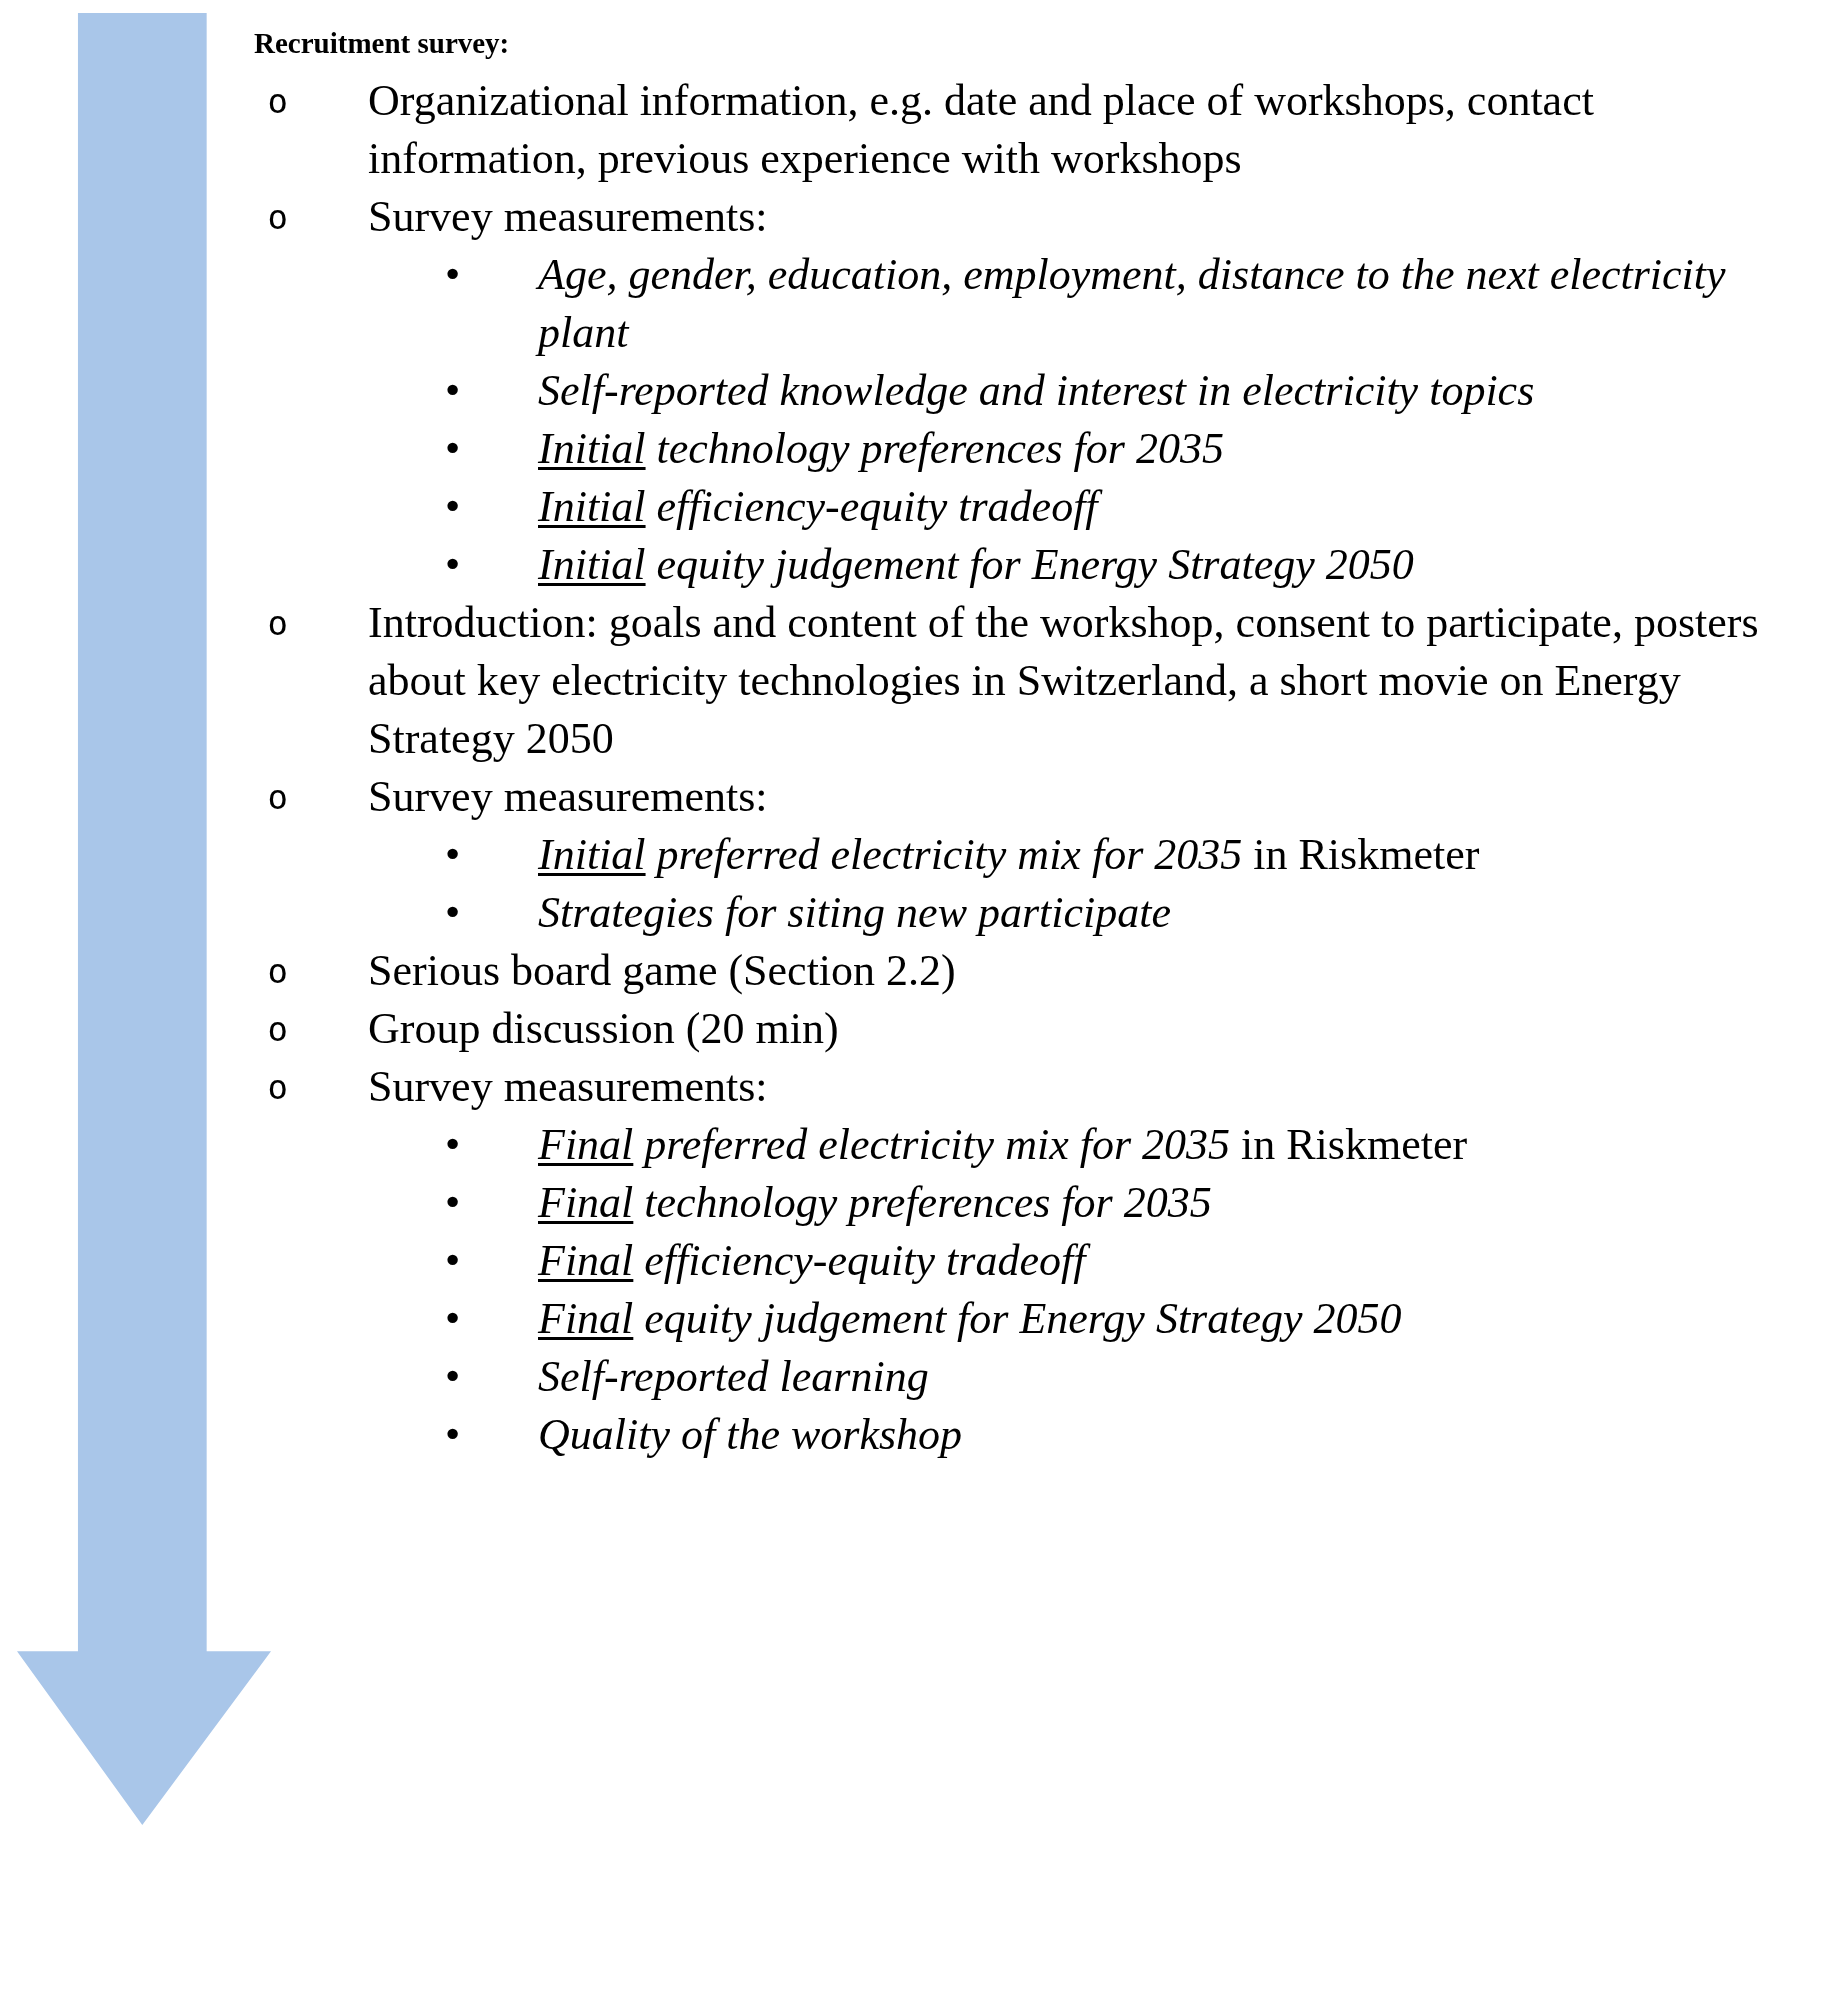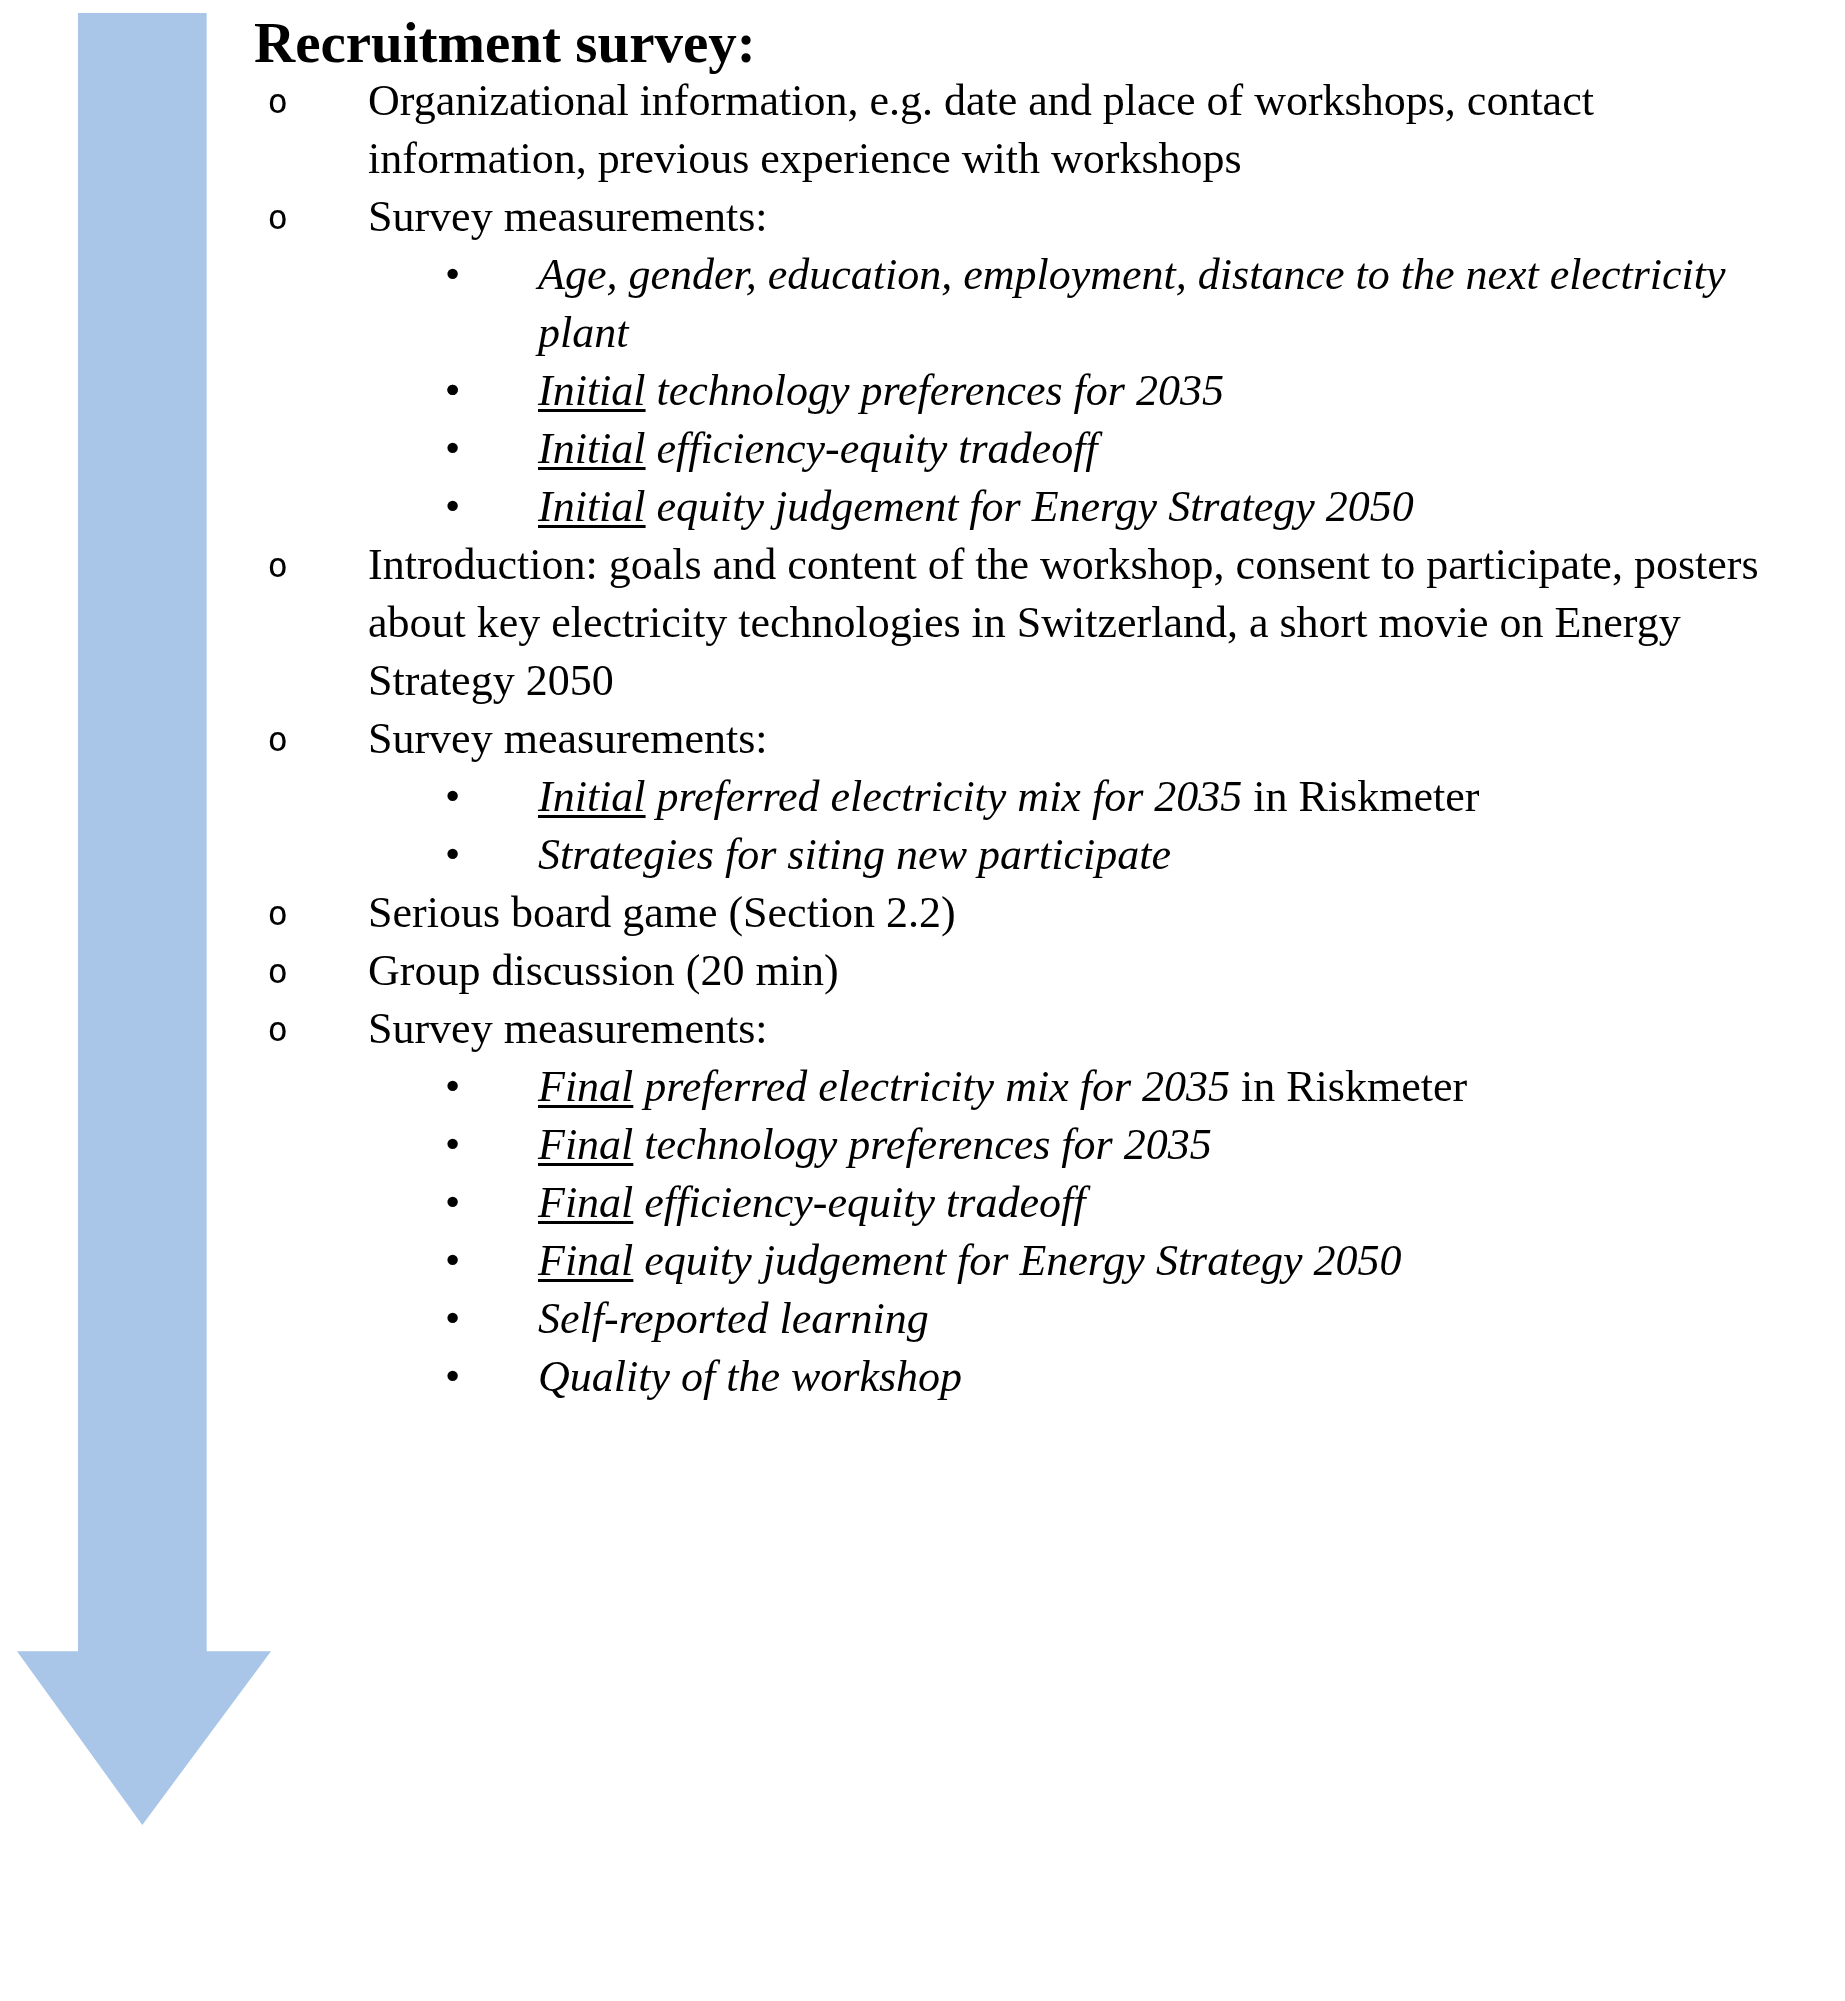--- a/index.html
+++ b/index.html
@@ -15,21 +15,21 @@
     color:#000;
   }
   .arrow-svg { position:absolute; left:17px; top:12px; display:block; }
   .content {
     position:absolute;
     left:254px; top:13.6px;
     width:1526px;
     font-size:44px;
     line-height:58px;
   }
-  .heading { font-weight:700; font-size:57px; }
+  .heading { font-weight:700; font-size:29px; }
   .heading-gap { margin-top:10.2px; }
   .item { position:relative; padding-left:114px; }
   .m1 {
     position:absolute; left:13.6px; top:0;
     font-family:"DejaVu Sans Mono","Liberation Mono",monospace;
     font-size:34px; line-height:58px;
   }
   .sub { position:relative; padding-left:284px; font-style:italic; }
   .m2 {
     position:absolute; left:188px; top:0;
@@ -66,21 +66,21 @@
 
       <div class="item">
         <span class="m1">o</span>
         <span>Survey measurements:</span>
       </div>
 
       <div class="sub">
         <span class="m2">•</span><span class="lead"></span><span>Age, gender, education, employment, distance to the next electricity plant</span><span class="tail"></span>
       </div>
       <div class="sub">
-        <span class="m2">•</span><span class="lead"></span><span class="tail"></span>
+        <span class="m2">•</span><span class="lead"></span><span>Self-reported knowledge and interest in electricity topics</span><span class="tail"></span>
       </div>
       <div class="sub">
         <span class="m2">•</span><span class="lead">Initial</span><span> technology preferences for 2035</span><span class="tail"></span>
       </div>
       <div class="sub">
         <span class="m2">•</span><span class="lead">Initial</span><span> efficiency-equity tradeoff</span><span class="tail"></span>
       </div>
       <div class="sub">
         <span class="m2">•</span><span class="lead">Initial</span><span> equity judgement for Energy Strategy 2050</span><span class="tail"></span>
       </div>

